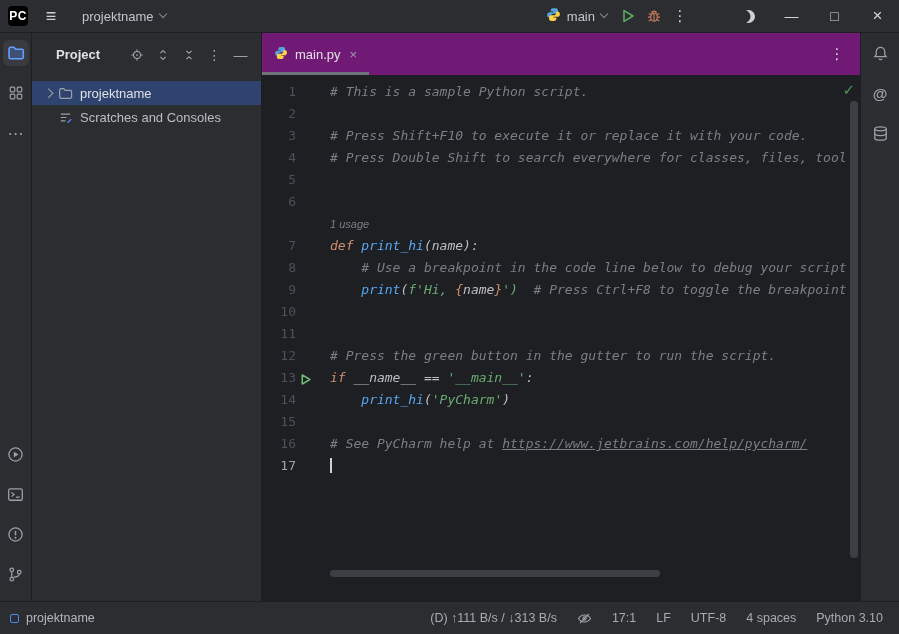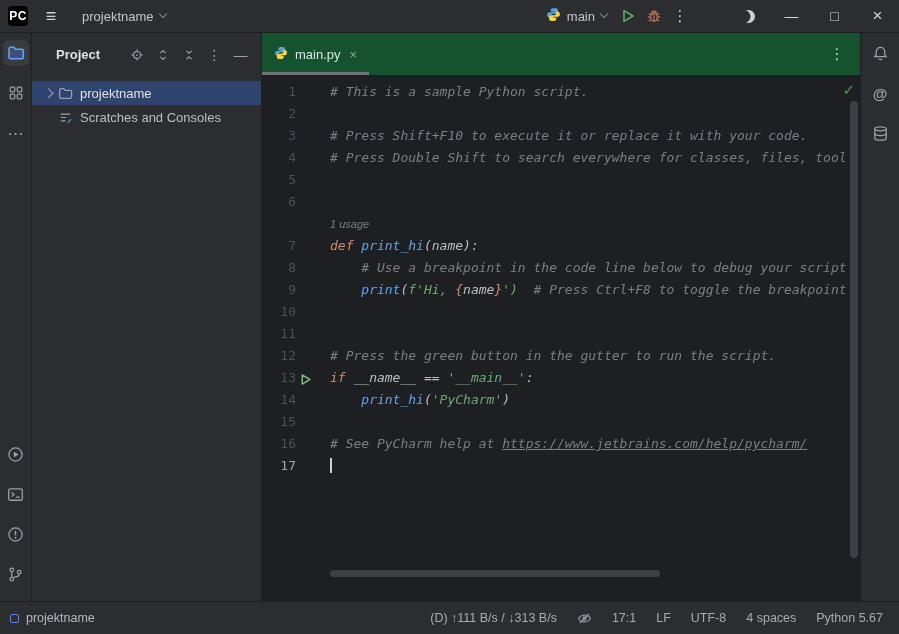--- a/index.html
+++ b/index.html
@@ -43,21 +43,21 @@
   .tree-row { height:24px; display:flex; align-items:center; padding-left:10px; color:#bcbec4; }
   .tree-row.selected { background:#2e436e; color:#dfe1e5; }
   .tchev { width:16px; display:flex; align-items:center; }
   .tchev::after { content:''; width:5.5px; height:5.5px; border-right:1.4px solid #9da0a8; border-bottom:1.4px solid #9da0a8; transform:rotate(-45deg); margin-left:3px; }
   .tchev.empty::after { display:none; }
   .ticon { width:22px; display:flex; align-items:center; }
   .tlabel { white-space:nowrap; }
 
   
   .editor-zone { flex:1; min-width:0; display:flex; flex-direction:column; background:#1e1f22; }
-  .tab-bar { height:43px; flex:none; background:#14532d; border-bottom:1px solid #1e1f22; display:flex; align-items:stretch; }
+  .tab-bar { height:43px; flex:none; background:#701a75; border-bottom:1px solid #1e1f22; display:flex; align-items:stretch; }
   .tab { display:flex; align-items:center; gap:7px; padding:0 12px; position:relative; }
   .tab.active::after { content:''; position:absolute; left:0; right:0; bottom:0; height:3px; background:#6f737a; }
   .tab-label { color:#dfe1e5; }
   .tab-close { color:#9da0a8; font-size:13px; margin-left:2px; }
   .tab-bar-spacer { flex:1; }
   .tab-kebab { align-self:center; margin-right:10px; }
 
   .editor-body { flex:1; position:relative; overflow:hidden; }
   .code-area { position:absolute; inset:0; padding-top:5px; font-family:"DejaVu Sans Mono","Liberation Mono",monospace; font-size:13px; line-height:22px; white-space:pre; }
   .code-row { display:flex; height:22px; }
@@ -299,17 +299,17 @@
               <path d="M1.6 8s2.4-3.7 6.4-3.7S14.4 8 14.4 8 12 11.7 8 11.7 1.6 8 1.6 8z"></path>
               <circle cx="8" cy="8" r="1.7"></circle>
               <path d="M3.2 12.8 12.8 3.2"></path>
             </g>
           </svg>
         </button>
         <button class="sb-item">17:1</button>
         <button class="sb-item">LF</button>
         <button class="sb-item">UTF-8</button>
         <button class="sb-item">4 spaces</button>
-        <button class="sb-item">Python 5.67</button>
+        <button class="sb-item">Python 3.10</button>
       </span>
   </footer>
 
 </div>
 
 </body></html>

